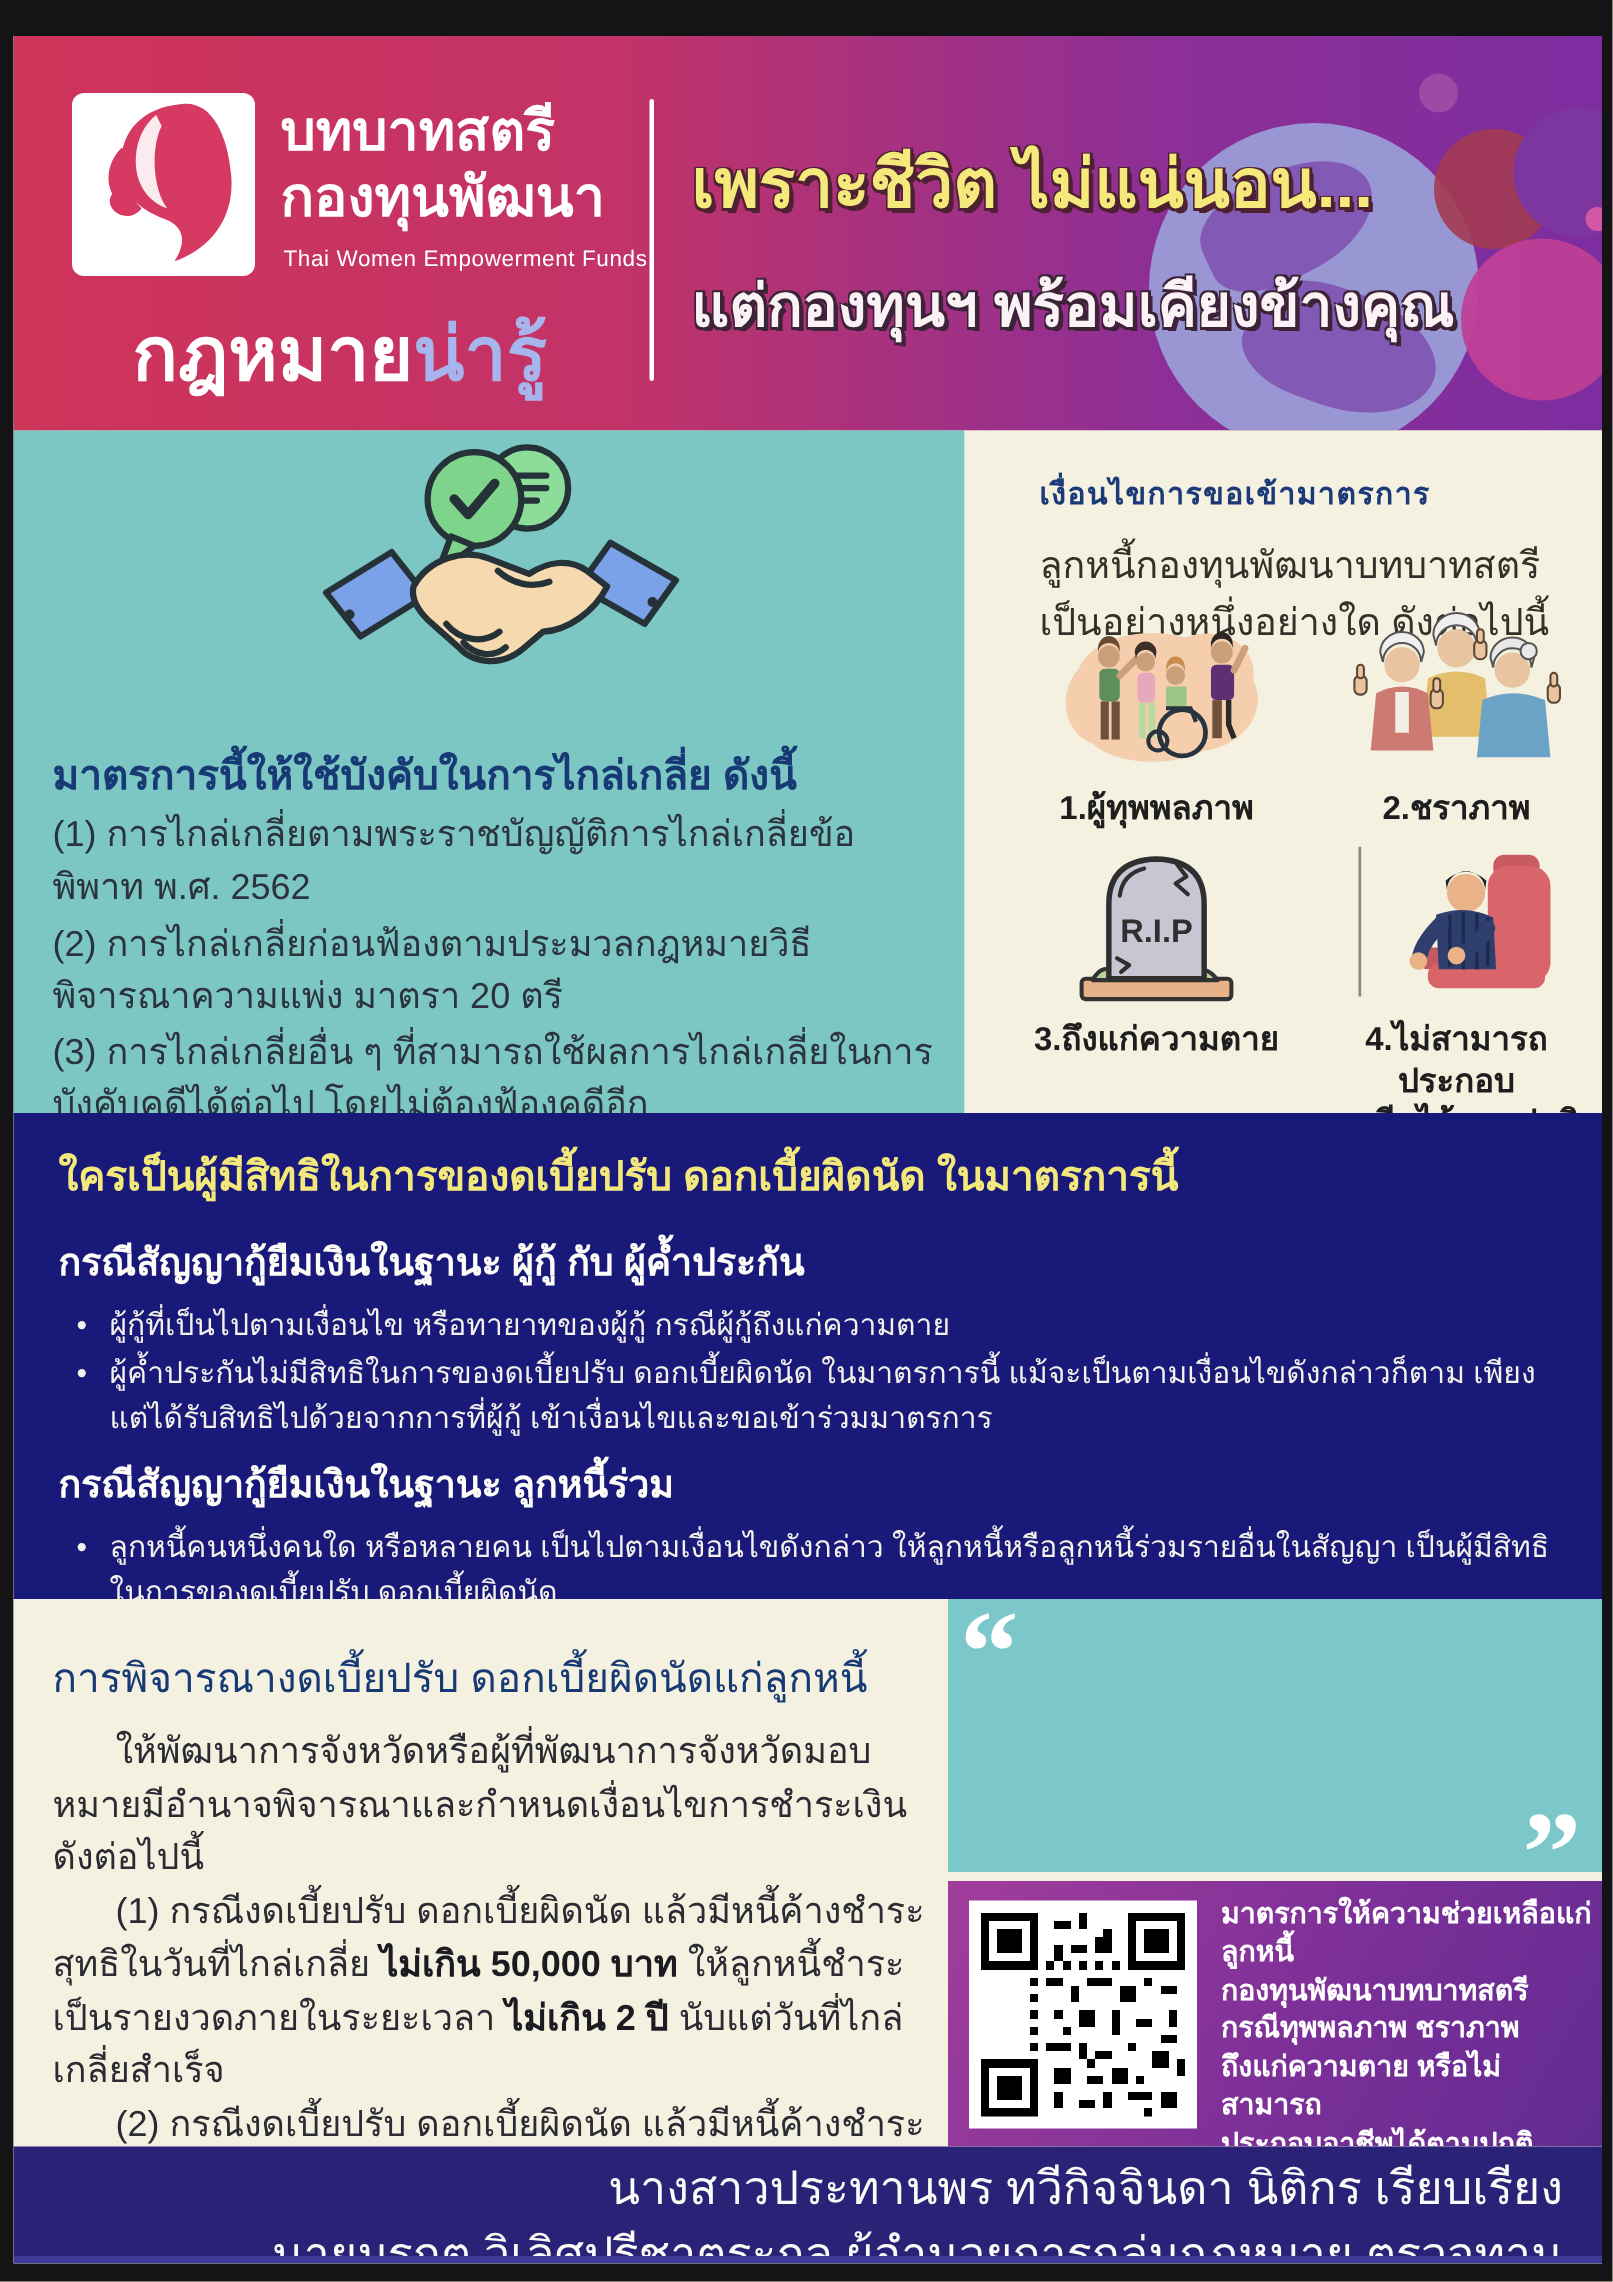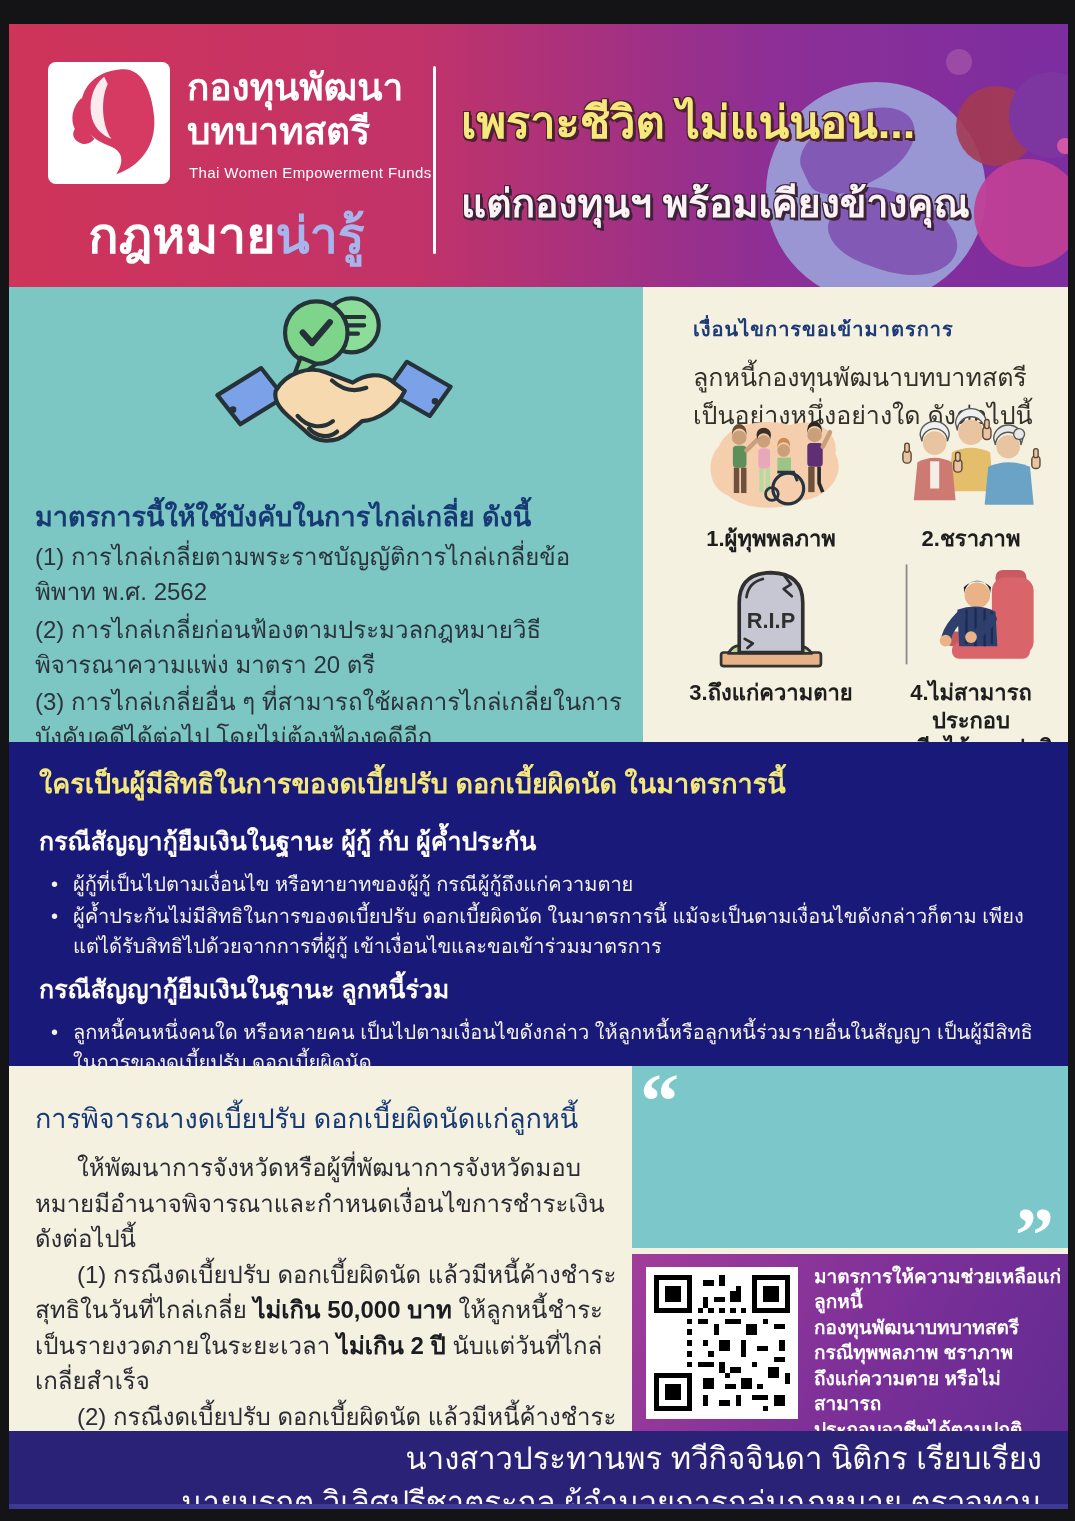--- a/index.html
+++ b/index.html
@@ -99,22 +99,22 @@
     <div class="deco c5"></div>
 
     <div class="logo-box">
       <svg viewBox="0 0 100 100" width="122" height="122">
         <path d="M60 6 C36 8 25 24 27 43 C29 59 41 65 51 69 C61 73 63 81 56 92 C76 85 89 68 87 45 C85 22 76 4 60 6 Z" fill="#d63a62"></path>
         <path d="M27 30 C20 37 18 47 22 55 C19 59 21 65 28 67 C32 68 36 66 38 63 C30 55 29 40 34 31 Z" fill="#d63a62"></path>
         <path d="M46 12 C36 20 33 34 36 46 C39 56 46 61 52 63 C44 52 43 30 49 18 Z" fill="#ffffff" opacity="0.9"></path>
       </svg>
     </div>
     <div class="org-name">
+      <div>บทบาทสตรี</div>
       <div>กองทุนพัฒนา</div>
-      <div>บทบาทสตรี</div>
     </div>
     <div class="org-en">Thai Women Empowerment Funds</div>
     <div class="series-title"><span>กฎหมาย</span><span class="accent">น่ารู้</span></div>
     <div class="divider"></div>
     <div class="headline1">เพราะชีวิต ไม่แน่นอน...</div>
     <div class="headline2">แต่กองทุนฯ พร้อมเคียงข้างคุณ</div>
   </div>
 
   <div class="section2">
     <div class="teal-panel">

